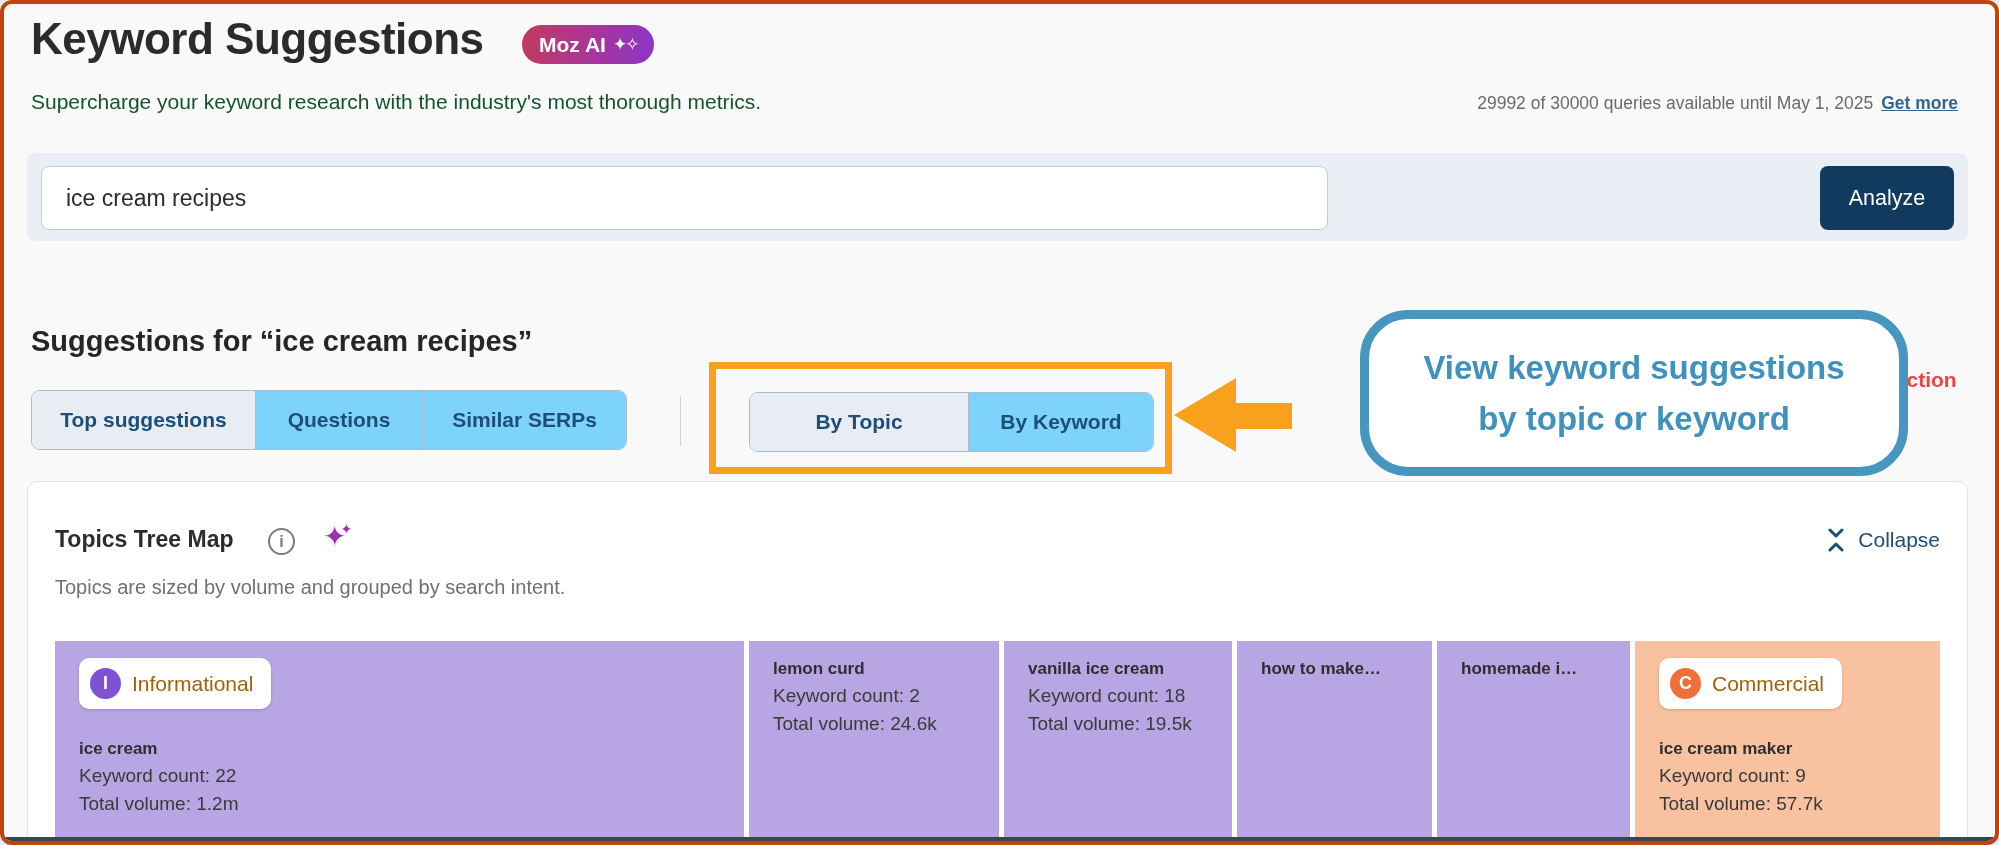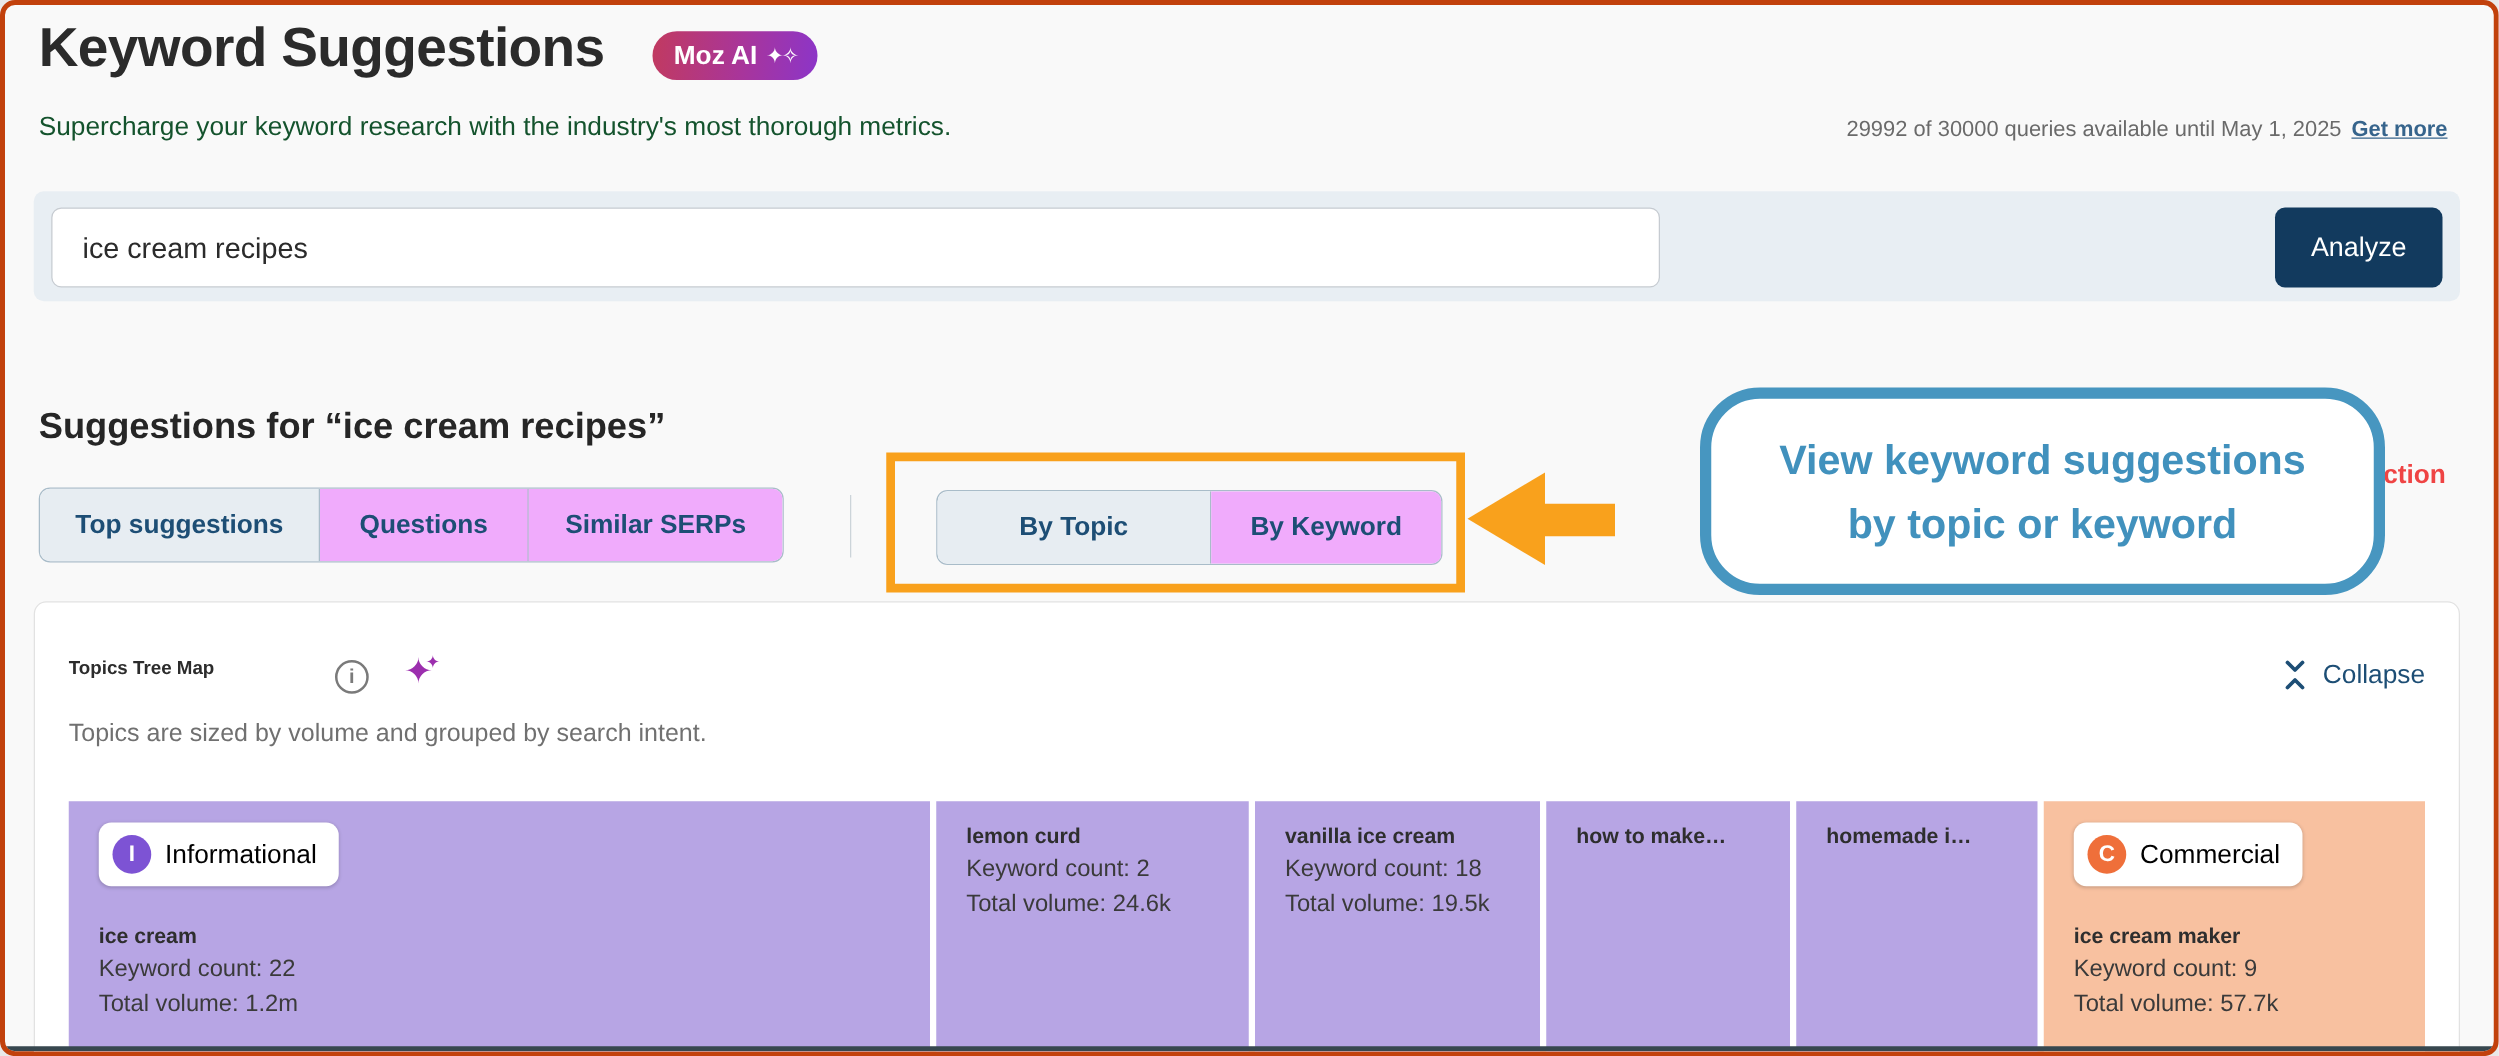--- a/index.html
+++ b/index.html
@@ -75,21 +75,21 @@
   .tab-group {
     position:absolute; display:flex;
     border:1px solid #a9bcc9; border-radius:9px; overflow:hidden;
     background:#fff; height:60px;
   }
   .tab-group-1 { left:27px; top:386px; width:596px; }
   .tab-group-2 { left:745px; top:388px; width:405px; }
   .tab {
     display:flex; align-items:center; justify-content:center;
     font-size:21px; font-weight:600; color:#1d4e75;
-    border-right:1px solid #a9bcc9; cursor:pointer; background:#f0abfc;
+    border-right:1px solid #a9bcc9; cursor:pointer; background:#7dd3fc;
     font-family:inherit;
   }
   .tab:last-child { border-right:none; }
   .tab.active { background:#e7edf2; }
   .tg1-a { width:224px; } .tg1-b { width:167px; } .tg1-c { flex:1; }
   .tg2-a { width:219px; } .tg2-b { flex:1; }
   .group-divider {
     position:absolute; left:676px; top:392px; width:1px; height:50px; background:#ccd4d9;
   }
 
@@ -119,21 +119,21 @@
     font-size:21px; font-weight:600; color:#ef4444;
   }
 
   
   .card {
     position:absolute; left:23px; top:477px; width:1941px; height:369px;
     background:#fff; border:1px solid #e2e2e2; border-radius:10px;
   }
   .card-title {
     position:absolute; left:27px; top:44px;
-    font-size:15px; font-weight:700; color:#2c2c2c;
+    font-size:23px; font-weight:700; color:#2c2c2c;
   }
   .info-icon {
     position:absolute; left:240px; top:46px; width:27px; height:27px;
     border:2px solid #7a7a7a; border-radius:50%;
     display:flex; align-items:center; justify-content:center;
     font-size:16px; color:#7a7a7a; font-weight:600; cursor:pointer;
   }
   .ai-sparkles { position:absolute; left:295px; top:38px; color:#9c2fae; }
   .ai-sparkles .s1 { font-size:28px; }
   .ai-sparkles .s2 { font-size:14px; position:relative; top:-12px; left:-6px; }
@@ -162,21 +162,21 @@
     background:#fff; border-radius:10px;
     box-shadow:0 1px 3px rgba(0,0,0,0.18);
   }
   .intent-circle {
     width:31px; height:31px; border-radius:50%;
     display:flex; align-items:center; justify-content:center;
     color:#fff; font-size:18px; font-weight:700;
   }
   .circ-i { background:#7d53d4; }
   .circ-c { background:#ef6f3a; }
-  .intent-label { font-size:21px; color:#000000; }
+  .intent-label { font-size:21px; color:#a16207; }
   .tm-name {
     font-size:17px; font-weight:700; color:#2e2e2e;
     margin:18px 0 0 24px; white-space:nowrap; overflow:hidden;
   }
   .tm-name.after-badge { margin-top:30px; }
   .tm-detail {
     font-size:19px; color:#3a3a3a; margin:6px 0 0 24px; white-space:nowrap;
   }
   .bottom-cut {
     position:absolute; left:0; right:0; bottom:0; height:4px;

